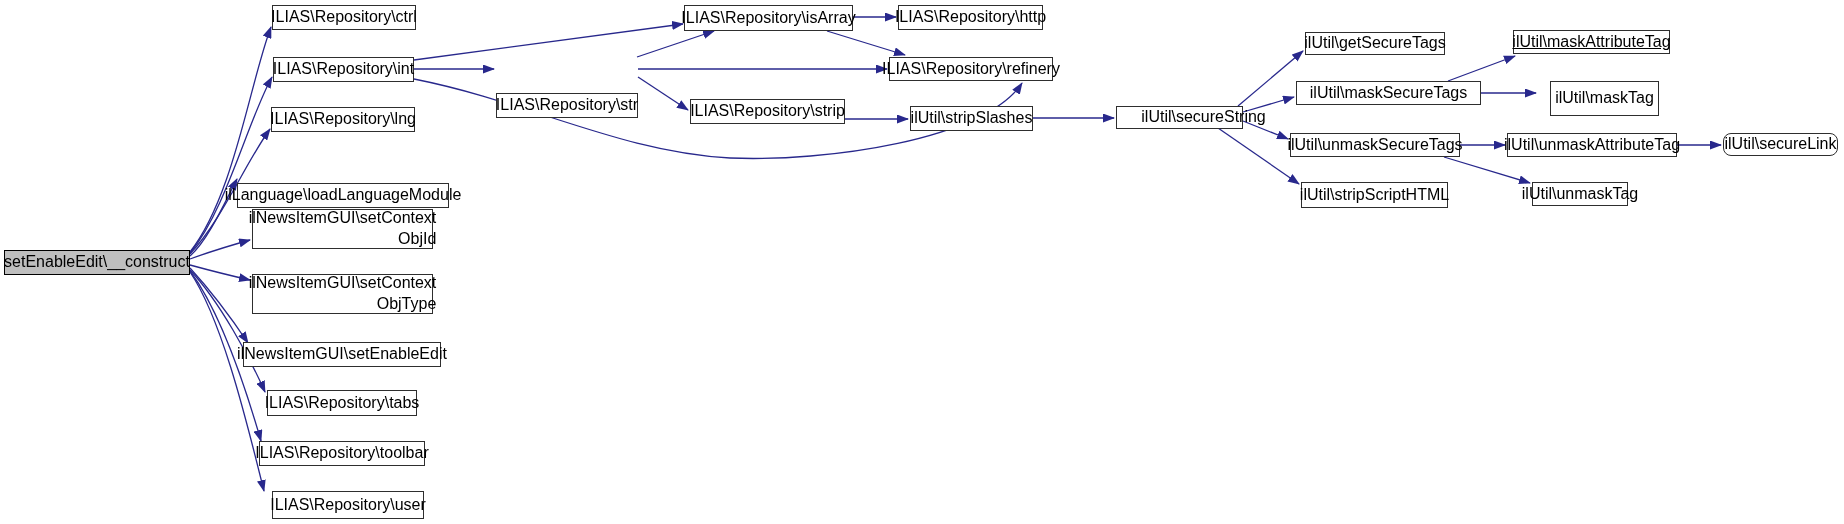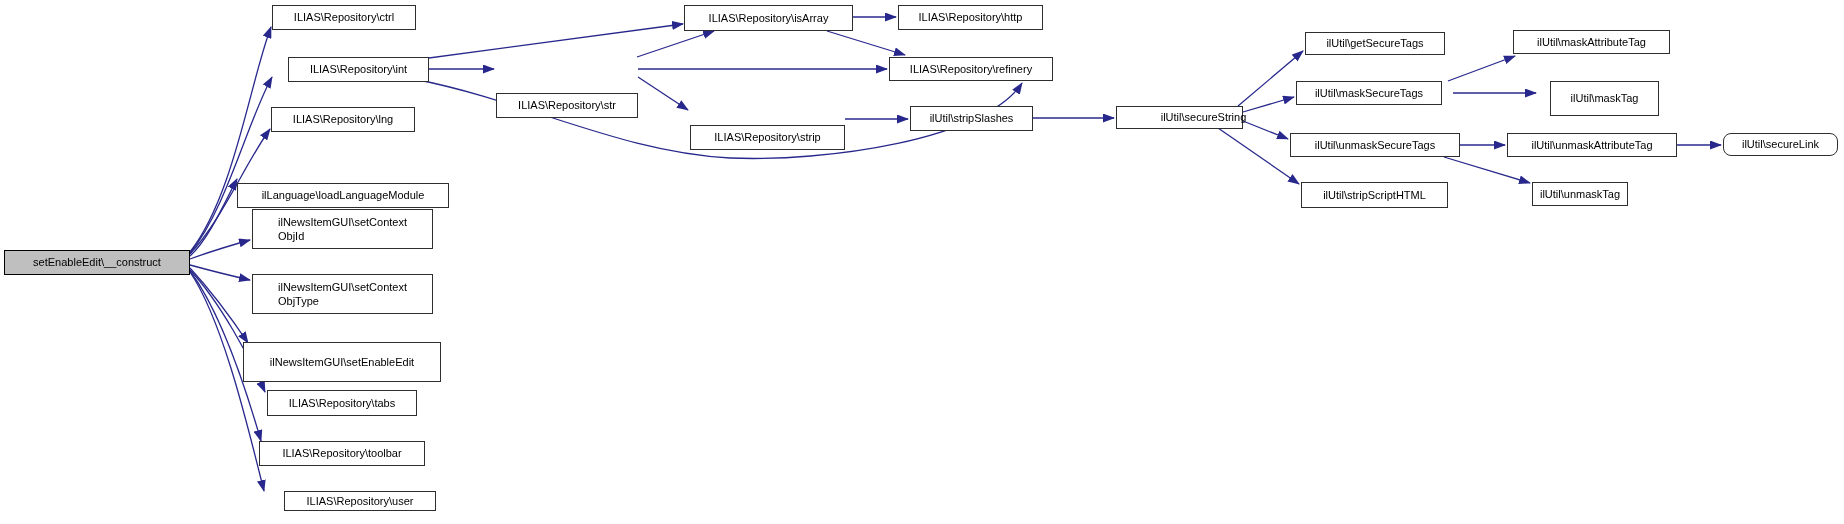--- a/index.html
+++ b/index.html
@@ -11,21 +11,21 @@
     overflow:hidden;
   }
   #edges{position:absolute;left:0;top:0;width:1844px;height:524px;}
   #edges path.edge{fill:none;stroke:var(--edge,#28288c);stroke-width:1.3px;}
   .node{
     position:absolute;box-sizing:border-box;
     background:var(--node-fill,#ffffff);
     border:1.2px solid var(--node-border,#2e2e2e);
     color:var(--text,#000000);
     display:flex;align-items:center;justify-content:center;
-    text-align:left;font-size:11px;line-height:1.3;
+    text-align:right;font-size:16px;line-height:1.3;
     white-space:pre-line;cursor:pointer;
   }
   .node.root{
     background:var(--root-fill,#bfbfbf);
     border:1.8px solid #000000;
     cursor:default;
   }
 </style>
 </head>
 <body>
@@ -65,41 +65,41 @@
         <path class="edge" d="M1448,81 L1515,56" marker-end="url(#arrow)"></path>
         <path class="edge" d="M1453,93 L1536,93" marker-end="url(#arrow)"></path>
         <path class="edge" d="M1460,145 L1505,145" marker-end="url(#arrow)"></path>
         <path class="edge" d="M1444,157 L1530,183" marker-end="url(#arrow)"></path>
         <path class="edge" d="M1677,145 L1721,145" marker-end="url(#arrow)"></path>
       </g>
   </svg>
   <div id="nodes">
       <div class="node root" style="left: 4px; top: 250px; width: 186px; height: 25px;">setEnableEdit\__construct</div>
       <div class="node" style="left: 272px; top: 5px; width: 144px; height: 25px;">ILIAS\Repository\ctrl</div>
-      <div class="node" style="left: 288px; top: 57px; width: 141px; height: 25px;">ILIAS\Repository\int</div>
+      <div class="node" style="left: 273px; top: 57px; width: 141px; height: 25px;">ILIAS\Repository\int</div>
       <div class="node" style="left: 271px; top: 107px; width: 144px; height: 25px;">ILIAS\Repository\lng</div>
       <div class="node" style="left: 237px; top: 159px; width: 212px; height: 25px; margin-top: 24px;">ilLanguage\loadLanguageModule</div>
       <div class="node" style="left: 252px; top: 209px; width: 181px; height: 40px;">ilNewsItemGUI\setContext
 ObjId</div>
       <div class="node" style="left: 252px; top: 274px; width: 181px; height: 40px;">ilNewsItemGUI\setContext
 ObjType</div>
-      <div class="node" style="left: 243px; top: 342px; width: 198px; height: 40px;">ilNewsItemGUI\setEnableEdit</div>
+      <div class="node" style="left: 243px; top: 342px; width: 198px; height: 25px;">ilNewsItemGUI\setEnableEdit</div>
       <div class="node" style="left: 267px; top: 390px; width: 150px; height: 26px;">ILIAS\Repository\tabs</div>
       <div class="node" style="left: 259px; top: 441px; width: 166px; height: 25px;">ILIAS\Repository\toolbar</div>
-      <div class="node" style="left: 284px; top: 491px; width: 152px; height: 20px;">ILIAS\Repository\user</div>
+      <div class="node" style="left: 272px; top: 491px; width: 152px; height: 28px;">ILIAS\Repository\user</div>
       <div class="node" style="left: 496px; top: 57px; width: 142px; height: 25px; margin-top: 36px;">ILIAS\Repository\str</div>
       <div class="node" style="left: 684px; top: 5px; width: 169px; height: 26px;">ILIAS\Repository\isArray</div>
-      <div class="node" style="left: 690px; top: 125px; width: 155px; height: 25px;">ILIAS\Repository\strip</div>
+      <div class="node" style="left: 690px; top: 99px; width: 155px; height: 25px;">ILIAS\Repository\strip</div>
       <div class="node" style="left: 898px; top: 5px; width: 145px; height: 25px;">ILIAS\Repository\http</div>
       <div class="node" style="left: 889px; top: 57px; width: 164px; height: 24px;">ILIAS\Repository\refinery</div>
       <div class="node" style="left: 910px; top: 106px; width: 123px; height: 25px;">ilUtil\stripSlashes</div>
       <div class="node" style="left: 1116px; top: 106px; width: 127px; height: 23px; padding-left: 48px;">ilUtil\secureString</div>
       <div class="node" style="left: 1305px; top: 32px; width: 140px; height: 23px;">ilUtil\getSecureTags</div>
-      <div class="node" style="left: 1296px; top: 81px; width: 146px; height: 24px;">ilUtil\maskSecureTags</div>
+      <div class="node" style="left: 1296px; top: 81px; width: 185px; height: 24px;">ilUtil\maskSecureTags</div>
       <div class="node" style="left: 1290px; top: 133px; width: 170px; height: 24px;">ilUtil\unmaskSecureTags</div>
       <div class="node" style="left: 1301px; top: 182px; width: 147px; height: 26px;">ilUtil\stripScriptHTML</div>
-      <div class="node" style="left: 1513px; top: 30px; width: 157px; height: 24px;">ilUtil\maskAttributeTag</div>
+      <div class="node" style="left: 1513px; top: 30px; width: 157px; height: 24px; text-decoration: underline;">ilUtil\maskAttributeTag</div>
       <div class="node" style="left: 1538px; top: 81px; width: 109px; height: 35px; margin-left: 12px;">ilUtil\maskTag</div>
       <div class="node" style="left: 1507px; top: 133px; width: 170px; height: 24px;">ilUtil\unmaskAttributeTag</div>
       <div class="node" style="left: 1532px; top: 182px; width: 96px; height: 24px;">ilUtil\unmaskTag</div>
       <div class="node" style="left: 1723px; top: 133px; width: 115px; height: 23px; border-radius: 8px;">ilUtil\secureLink</div>
     </div>
 </div>
 
 </body></html>

